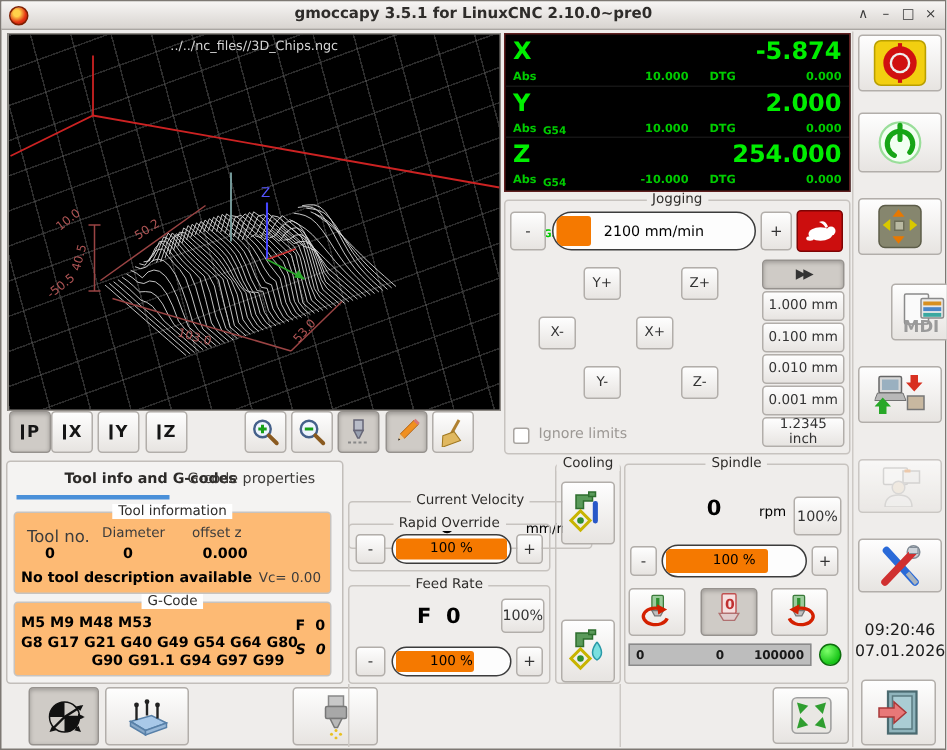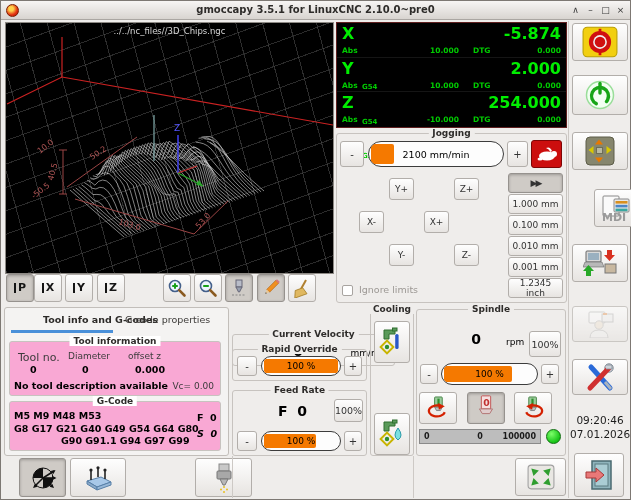--- a/index.html
+++ b/index.html
@@ -6,22 +6,22 @@
   body{width:631px;height:500px;position:relative;font-family:"DejaVu Sans",sans-serif;background:#efedeb;overflow:hidden;}
   *{box-sizing:border-box;}
   #window{position:absolute;inset:0;border:1px solid #7d7873;background:#efedeb;}
   #titlebar{position:absolute;left:0;top:0;width:100%;height:19px;background:linear-gradient(#f7f5f4,#d8d4d0);border-bottom:1px solid #aaa6a2;}
   #title-text{position:absolute;left:0;right:0;top:3px;text-align:center;font-size:10px;font-weight:bold;color:#2e2c2a;}
   #win-icon{position:absolute;left:5px;top:2.5px;width:13px;height:13px;border-radius:50%;background:radial-gradient(circle at 38% 35%,#ffd24a 0 22%,#e33414 60%,#a81200 100%);border:1px solid #7e1e00;}
   .win-ctl{position:absolute;top:3px;width:13px;height:13px;font-size:9px;color:#3a3a3a;text-align:center;line-height:13px;}
   .btn{position:absolute;background:linear-gradient(#fefefe,#e7e4e1);border:1px solid #b2aeaa;border-radius:3px;display:flex;align-items:center;justify-content:center;color:#333;}
   .btn.pressed{background:#cfcbc6;border-color:#96928e;box-shadow:inset 0 1px 3px rgba(0,0,0,.25);}
   .frame{position:absolute;border:1px solid #c7c3bf;border-radius:3px;}
-  .ftitle{position:absolute;top:-6px;left:50%;transform:translateX(-50%);background:#efedeb;padding:0 4px;font-size:9px;font-weight:bold;color:#2e2c2a;white-space:nowrap;}
-  .wframe{background:#f9a8d4;}
+  .ftitle{position:absolute;top:-6px;left:50%;transform:translateX(-50%);background:#efedeb;padding:0 4px;font-size:9px;font-weight:normal;color:#2e2c2a;white-space:nowrap;}
+  .wframe{background:#fdba74;}
   .wframe>.ftitle{background:#fff;}
   .slider{position:absolute;background:#fdfdfd;border:1px solid #3c3c3c;border-radius:13px;overflow:hidden;}
   .slider .fill{position:absolute;left:2px;top:2px;bottom:2px;background:#f57900;border-radius:2px;}
   .slider .stext{position:absolute;inset:0;display:flex;align-items:center;justify-content:center;font-size:9px;color:#000;}
   .smallbtn{font-size:10px;}
   #preview{position:absolute;left:4px;top:21px;width:329px;height:252px;background:#000;border:1px solid #8d8984;}
   #preview-grid{position:absolute;inset:0;background:
     repeating-linear-gradient(75deg,rgba(90,90,90,.5) 0 1px,transparent 1px 26px),
     repeating-linear-gradient(160deg,rgba(85,85,85,.5) 0 1px,transparent 1px 22px);}
   #preview-title{position:absolute;left:0;right:0;top:3px;text-align:center;font-size:8.5px;color:#d6d6d6;}

